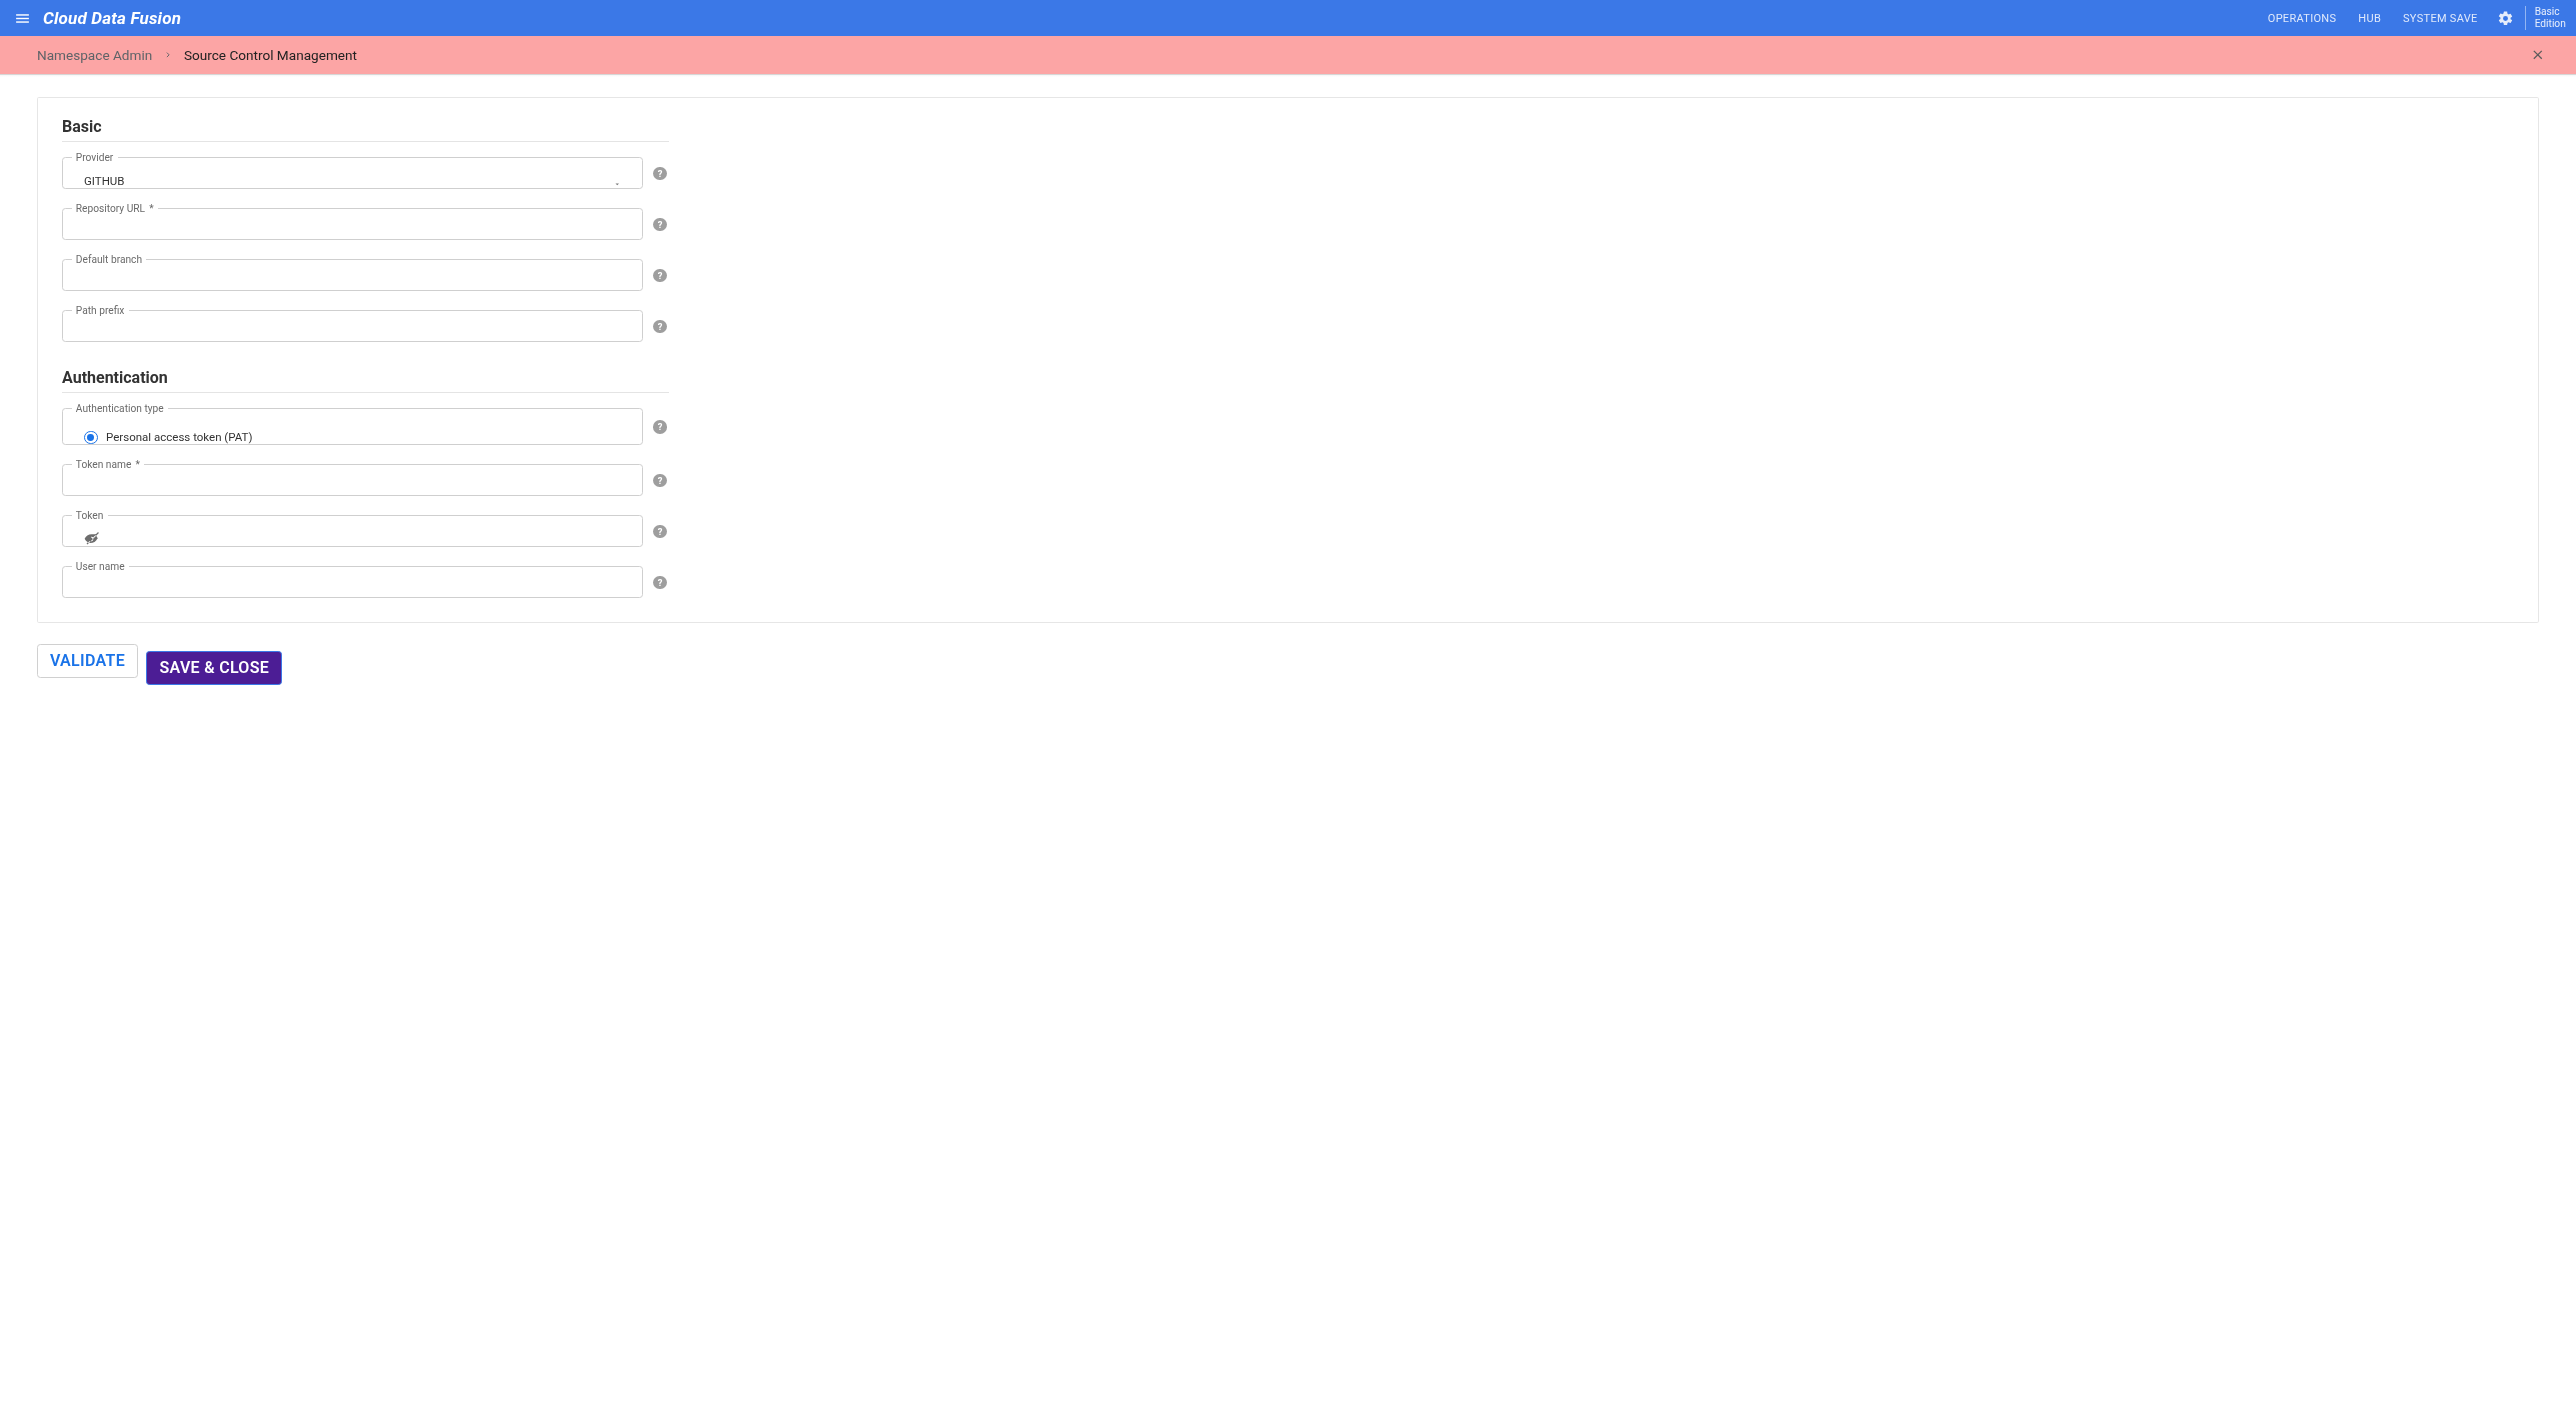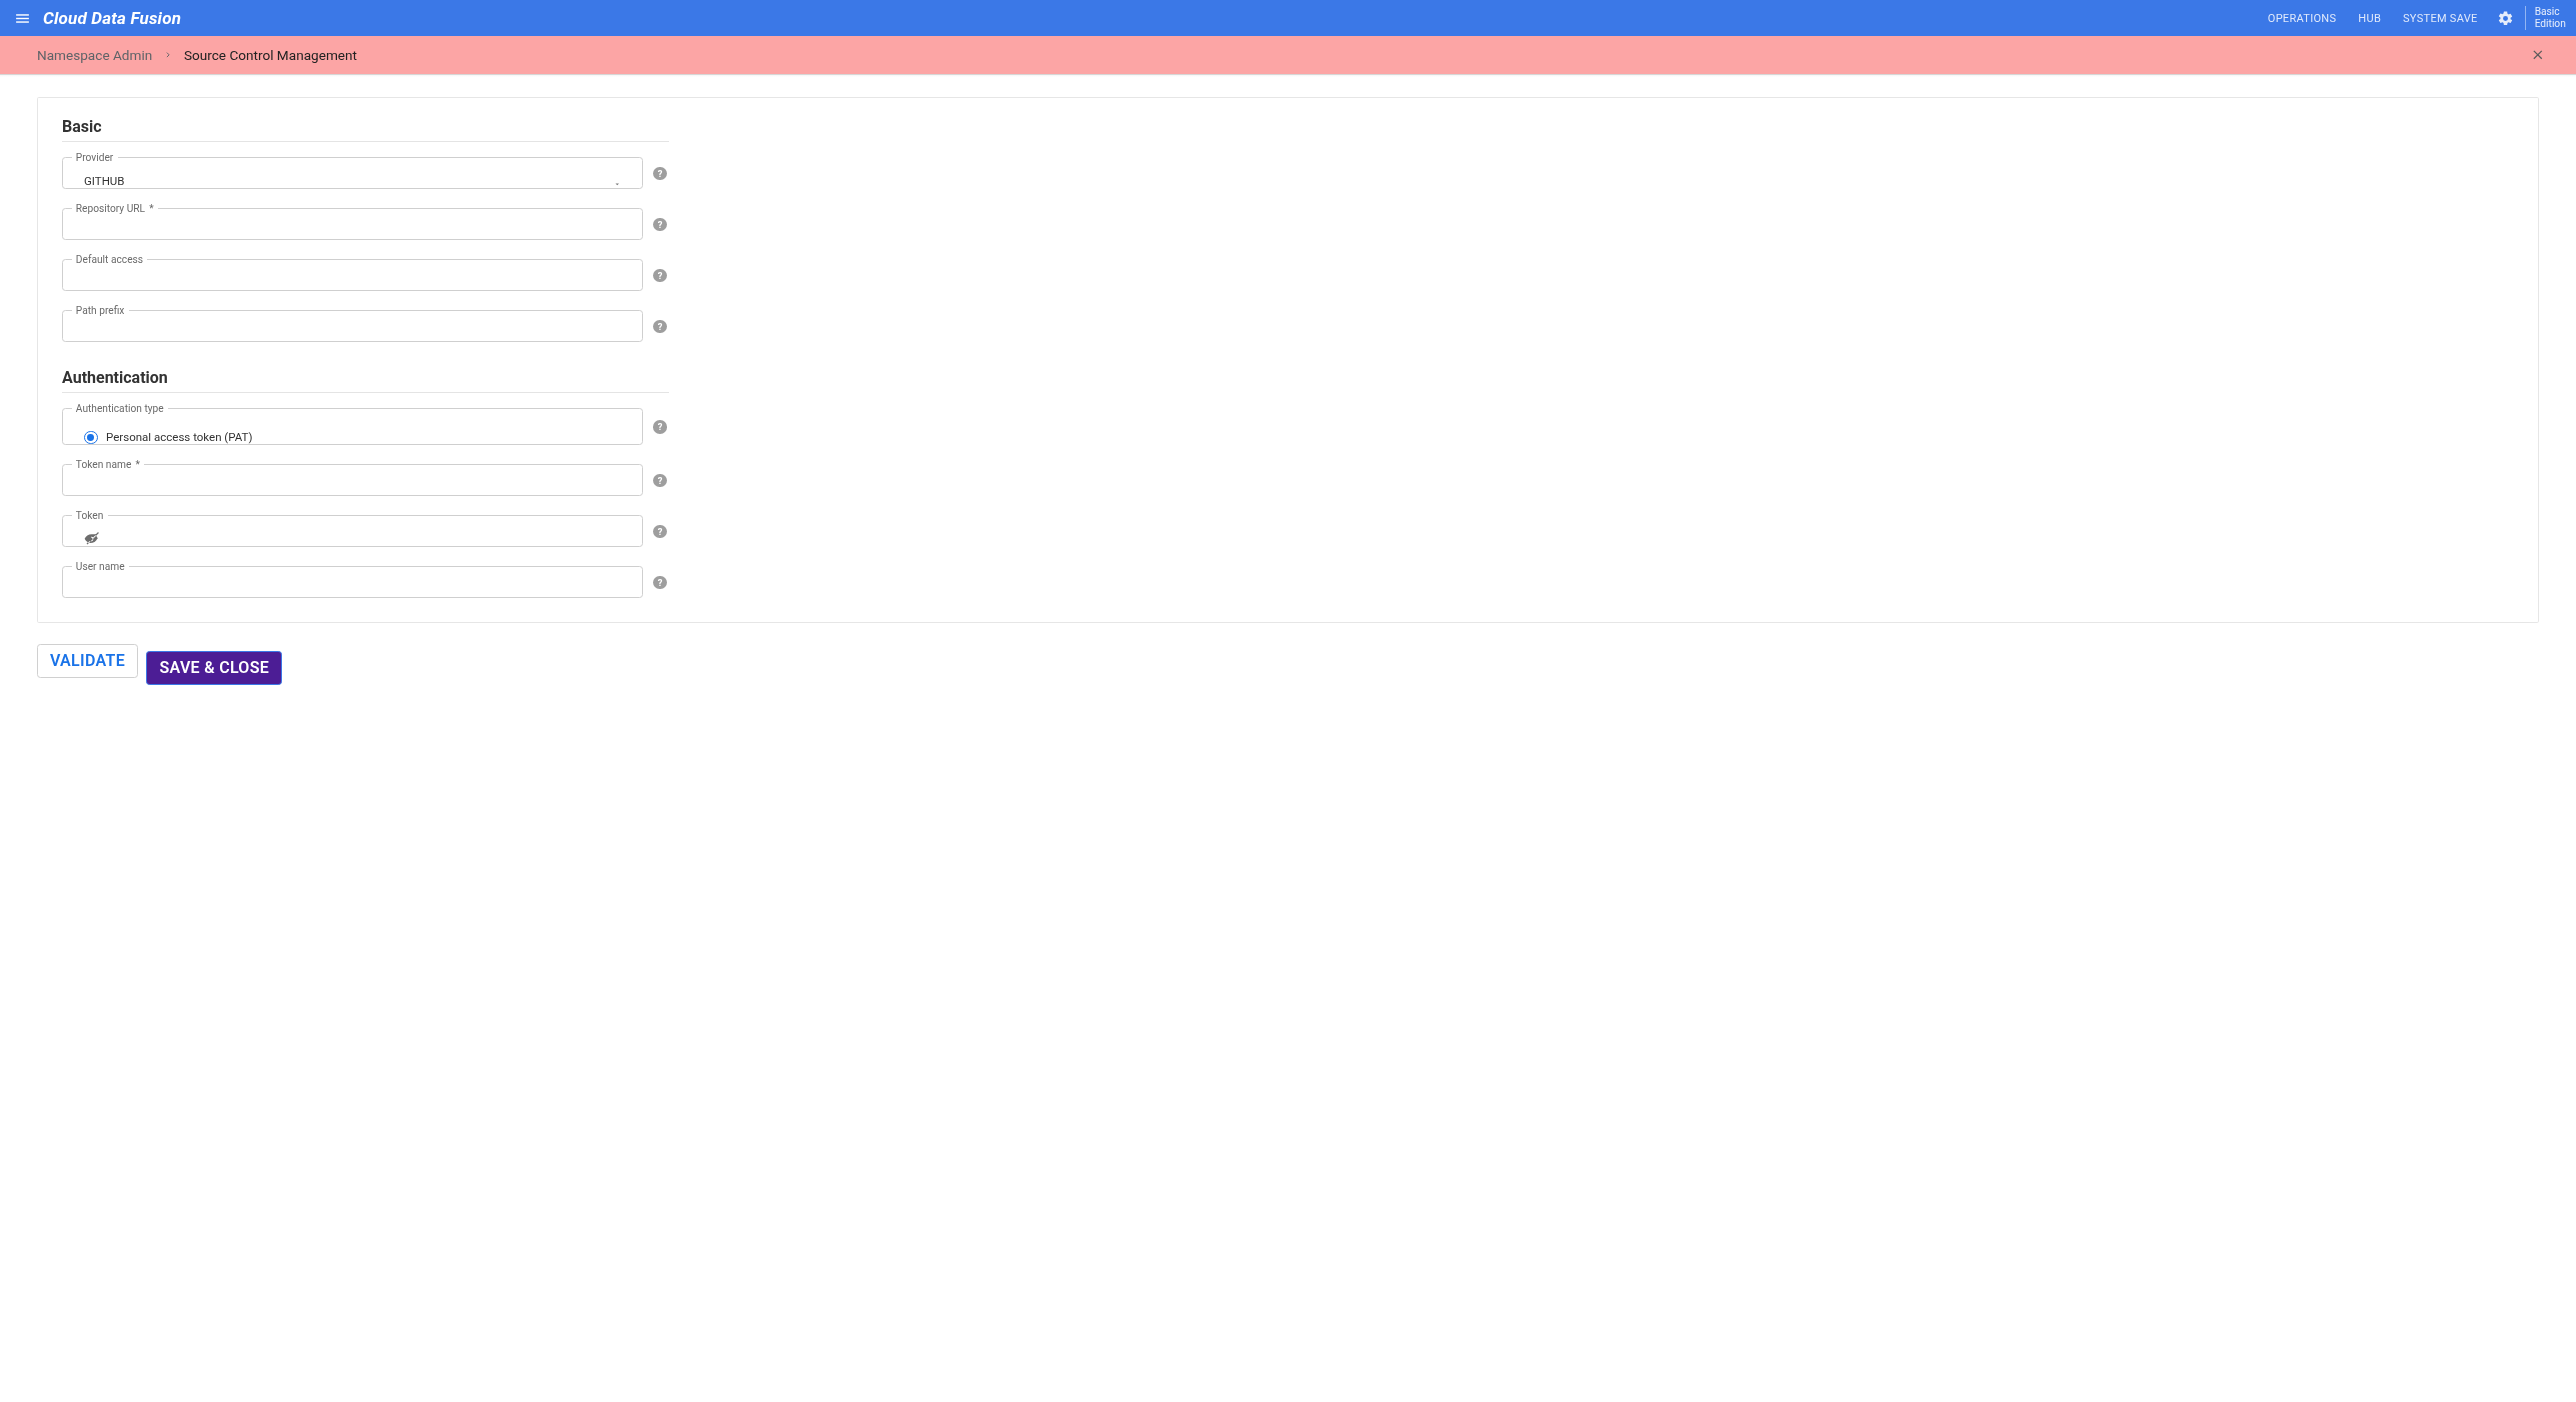--- a/index.html
+++ b/index.html
@@ -265,21 +265,21 @@
         <span class="field-label">
           <span>Repository URL</span><span class="req-star">  *</span>
         </span>
         <input class="field-value" type="text" value="" style="">
       </div>
       <div class="help-ic">?</div>
     </div>
 
     <div class="field-row">
       <div class="field-outline">
-        <span class="field-label">Default access</span>
+        <span class="field-label">Default branch</span>
         <input class="field-value" type="text" value="" style="">
       </div>
       <div class="help-ic">?</div>
     </div>
 
     <div class="field-row" style="margin-bottom:25.6px;">
       <div class="field-outline">
         <span class="field-label">Path prefix</span>
         <input class="field-value" type="text" value="" style="">
       </div>

